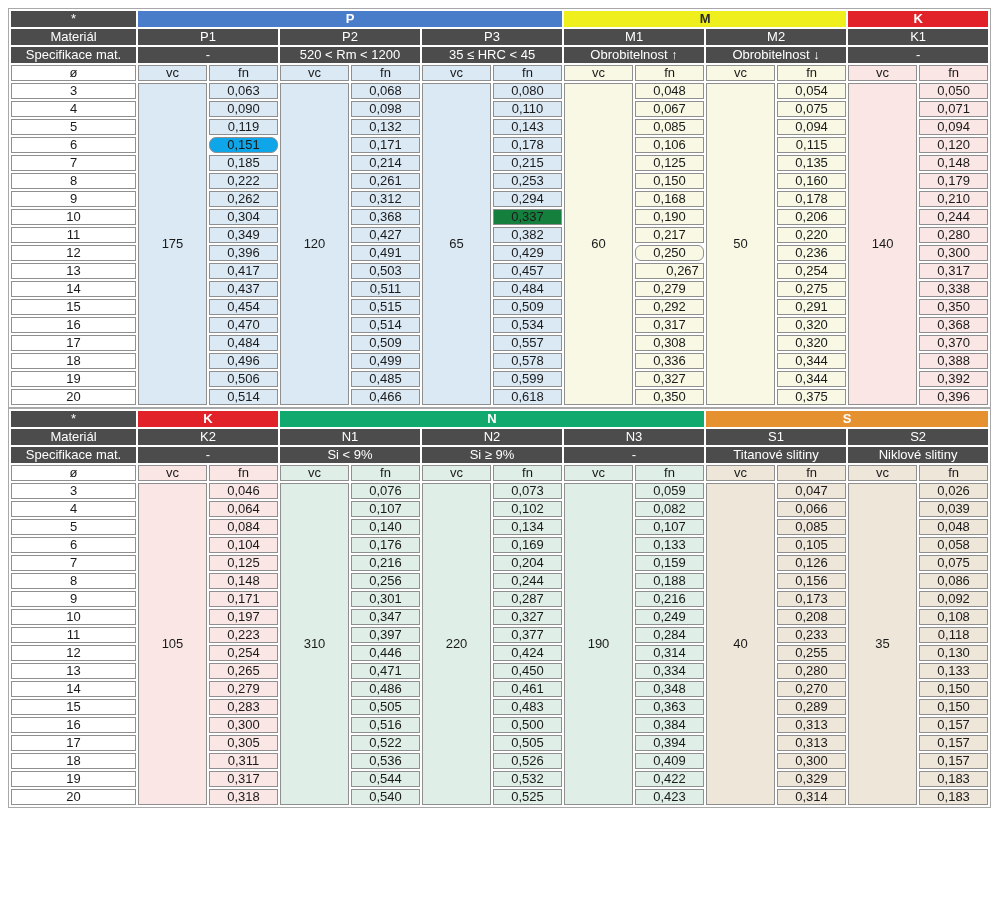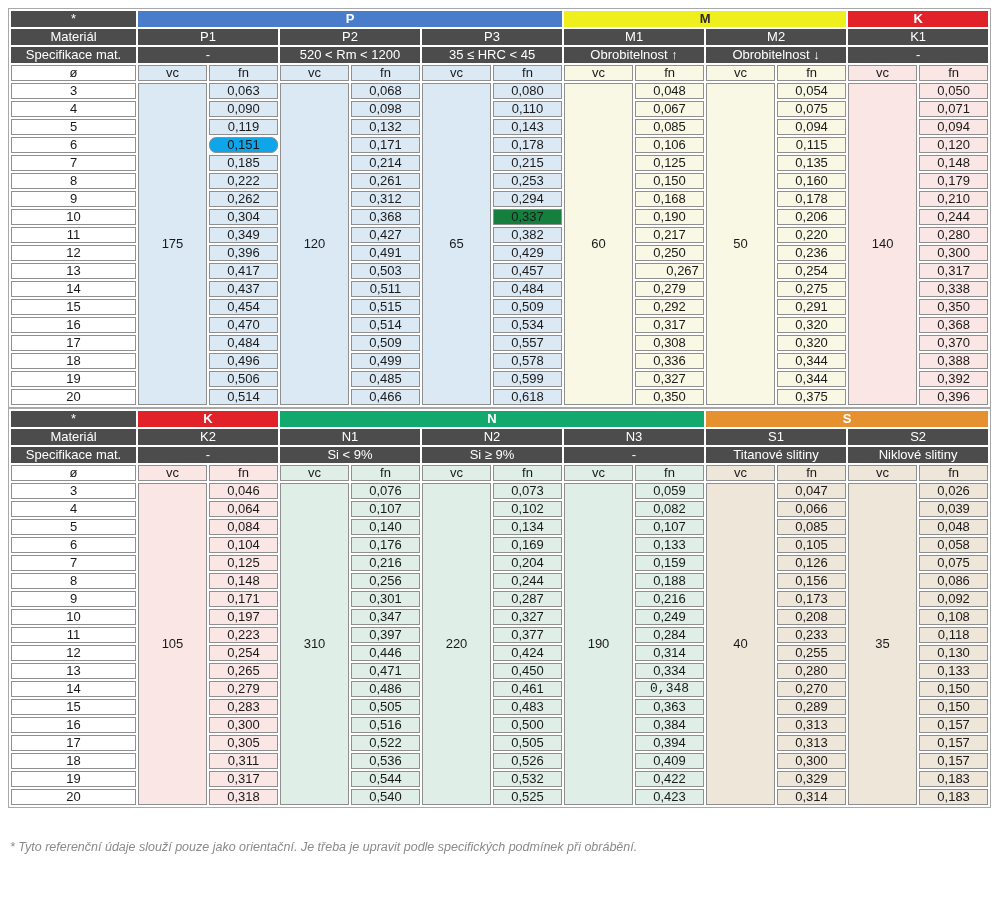--- a/index.html
+++ b/index.html
@@ -210,21 +210,21 @@
             <td class="tint" style="background: rgb(219, 233, 245);">0,382</td>
             <td class="tint" style="background: rgb(248, 248, 228);">0,217</td>
             <td class="tint" style="background: rgb(248, 248, 228);">0,220</td>
             <td class="tint" style="background: rgb(250, 230, 229);">0,280</td>
           </tr>
           <tr>
             <td class="dia">12</td>
             <td class="tint" style="background: rgb(219, 233, 245);">0,396</td>
             <td class="tint" style="background: rgb(219, 233, 245);">0,491</td>
             <td class="tint" style="background: rgb(219, 233, 245);">0,429</td>
-            <td class="tint" style="background: rgb(248, 248, 228);">0,250</td>
+            <td class="tint" style="background: rgb(248, 248, 228); border-radius: 6px;">0,250</td>
             <td class="tint" style="background: rgb(248, 248, 228);">0,236</td>
             <td class="tint" style="background: rgb(250, 230, 229);">0,300</td>
           </tr>
           <tr>
             <td class="dia">13</td>
             <td class="tint" style="background: rgb(219, 233, 245);">0,417</td>
             <td class="tint" style="background: rgb(219, 233, 245);">0,503</td>
             <td class="tint" style="background: rgb(219, 233, 245);">0,457</td>
             <td class="tint" style="background: rgb(248, 248, 228); padding-left: 28px;">0,267</td>
             <td class="tint" style="background: rgb(248, 248, 228);">0,254</td>
@@ -456,21 +456,21 @@
             <td class="tint" style="background: rgb(223, 238, 230);">0,450</td>
             <td class="tint" style="background: rgb(223, 238, 230);">0,334</td>
             <td class="tint" style="background: rgb(239, 230, 218);">0,280</td>
             <td class="tint" style="background: rgb(239, 230, 218);">0,133</td>
           </tr>
           <tr>
             <td class="dia">14</td>
             <td class="tint" style="background: rgb(250, 230, 229);">0,279</td>
             <td class="tint" style="background: rgb(223, 238, 230);">0,486</td>
             <td class="tint" style="background: rgb(223, 238, 230);">0,461</td>
-            <td class="tint" style="background: rgb(223, 238, 230); font-family: Liberation Mono, monospace;">0,348</td>
+            <td class="tint" style="background: rgb(223, 238, 230);">0,348</td>
             <td class="tint" style="background: rgb(239, 230, 218);">0,270</td>
             <td class="tint" style="background: rgb(239, 230, 218);">0,150</td>
           </tr>
           <tr>
             <td class="dia">15</td>
             <td class="tint" style="background: rgb(250, 230, 229);">0,283</td>
             <td class="tint" style="background: rgb(223, 238, 230);">0,505</td>
             <td class="tint" style="background: rgb(223, 238, 230);">0,483</td>
             <td class="tint" style="background: rgb(223, 238, 230);">0,363</td>
             <td class="tint" style="background: rgb(239, 230, 218);">0,289</td>
@@ -517,14 +517,13 @@
             <td class="tint" style="background: rgb(250, 230, 229);">0,318</td>
             <td class="tint" style="background: rgb(223, 238, 230);">0,540</td>
             <td class="tint" style="background: rgb(223, 238, 230);">0,525</td>
             <td class="tint" style="background: rgb(223, 238, 230);">0,423</td>
             <td class="tint" style="background: rgb(239, 230, 218);">0,314</td>
             <td class="tint" style="background: rgb(239, 230, 218);">0,183</td>
           </tr>
         </tbody>
       </table>
     </div>
-  <div class="footnote">* Tyto referenční údaje slouží pouze jako orientační. Je třeba je upravit podle specifických podmínek při obrábění.</div>
 </div>
 
 </body></html>

